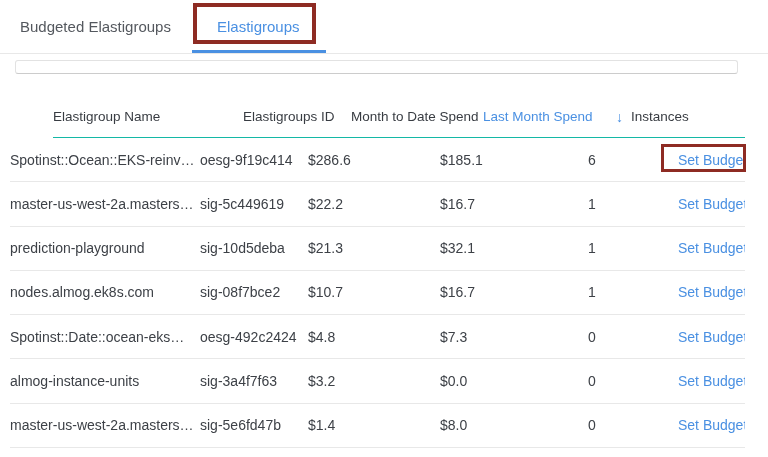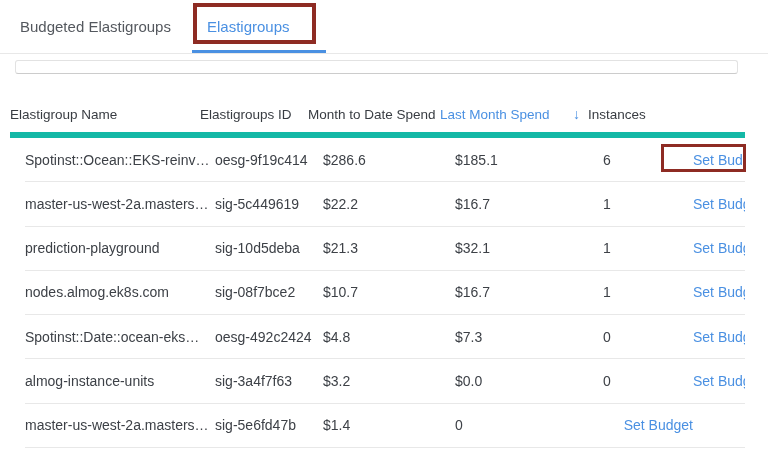--- a/index.html
+++ b/index.html
@@ -19,21 +19,21 @@
   
   .tabbar{
     position:absolute;left:0;top:0;width:768px;height:54px;
     border-bottom:1px solid var(--divider);background:#fff;
   }
   .tab{
     position:absolute;top:0;height:54px;line-height:54px;
     font-size:15px;cursor:pointer;white-space:nowrap;
   }
   .tab-inactive{left:20px;color:var(--text-gray);}
-  .tab-active{left:207px;color:var(--accent);}
+  .tab-active{left:217px;color:var(--accent);}
   .tab-underline{
     position:absolute;left:192px;top:50px;width:134px;height:3px;
     background:var(--accent);
   }
 
   
   .filter-input{
     position:absolute;left:15px;top:60px;width:723px;height:14px;
     border:1px solid #e2e2e2;border-bottom-color:#cccccc;border-radius:3px;
     background:#fff;outline:none;font-size:10px;padding:0 6px;color:var(--text-dark);
@@ -44,26 +44,26 @@
     position:absolute;left:10px;top:96px;width:735px;
     color:var(--text-dark);
   }
   .tr{
     display:grid;
     grid-template-columns:190px 108px 132px 148px 90px 1fr;
     align-items:center;
   }
   .thead{
     height:42px;font-size:13.5px;color:#383c42;
-    border-bottom:6px solid #14b8a6;
+    border-bottom:1px solid #14b8a6;
+    margin-left:43px;
   }
   .row{
     height:44.28px;font-size:14px;
     border-bottom:1px solid var(--divider);
-    margin-left:15px;
   }
   .cell{white-space:nowrap;overflow:hidden;}
   .cell-sorted{display:flex;align-items:center;justify-content:space-between;padding-right:8px;}
   .sorted-label{color:var(--accent);}
   .sort-arrow{color:var(--accent);font-size:14px;}
   .cell-action{text-align:right;}
   .link{color:var(--accent);text-decoration:none;cursor:pointer;font-size:14px;}
 
   
   .annotation{position:absolute;pointer-events:none;}
@@ -165,20 +165,21 @@
       <div class="cell">0</div>
       <div class="cell cell-action">
         <a class="link">Set Budget</a>
       </div>
     </div>
 
     <div class="tr row">
       <div class="cell">master-us-west-2a.masters…</div>
       <div class="cell">sig-5e6fd47b</div>
       <div class="cell">$1.4</div>
+      <div class="cell">$8.0</div>
       <div class="cell">0</div>
       <div class="cell cell-action">
         <a class="link">Set Budget</a>
       </div>
     </div>
   </div>
   </div>
 
   <div class="annotation annotation-tab"></div>
   <div class="annotation annotation-setbudget"></div>

